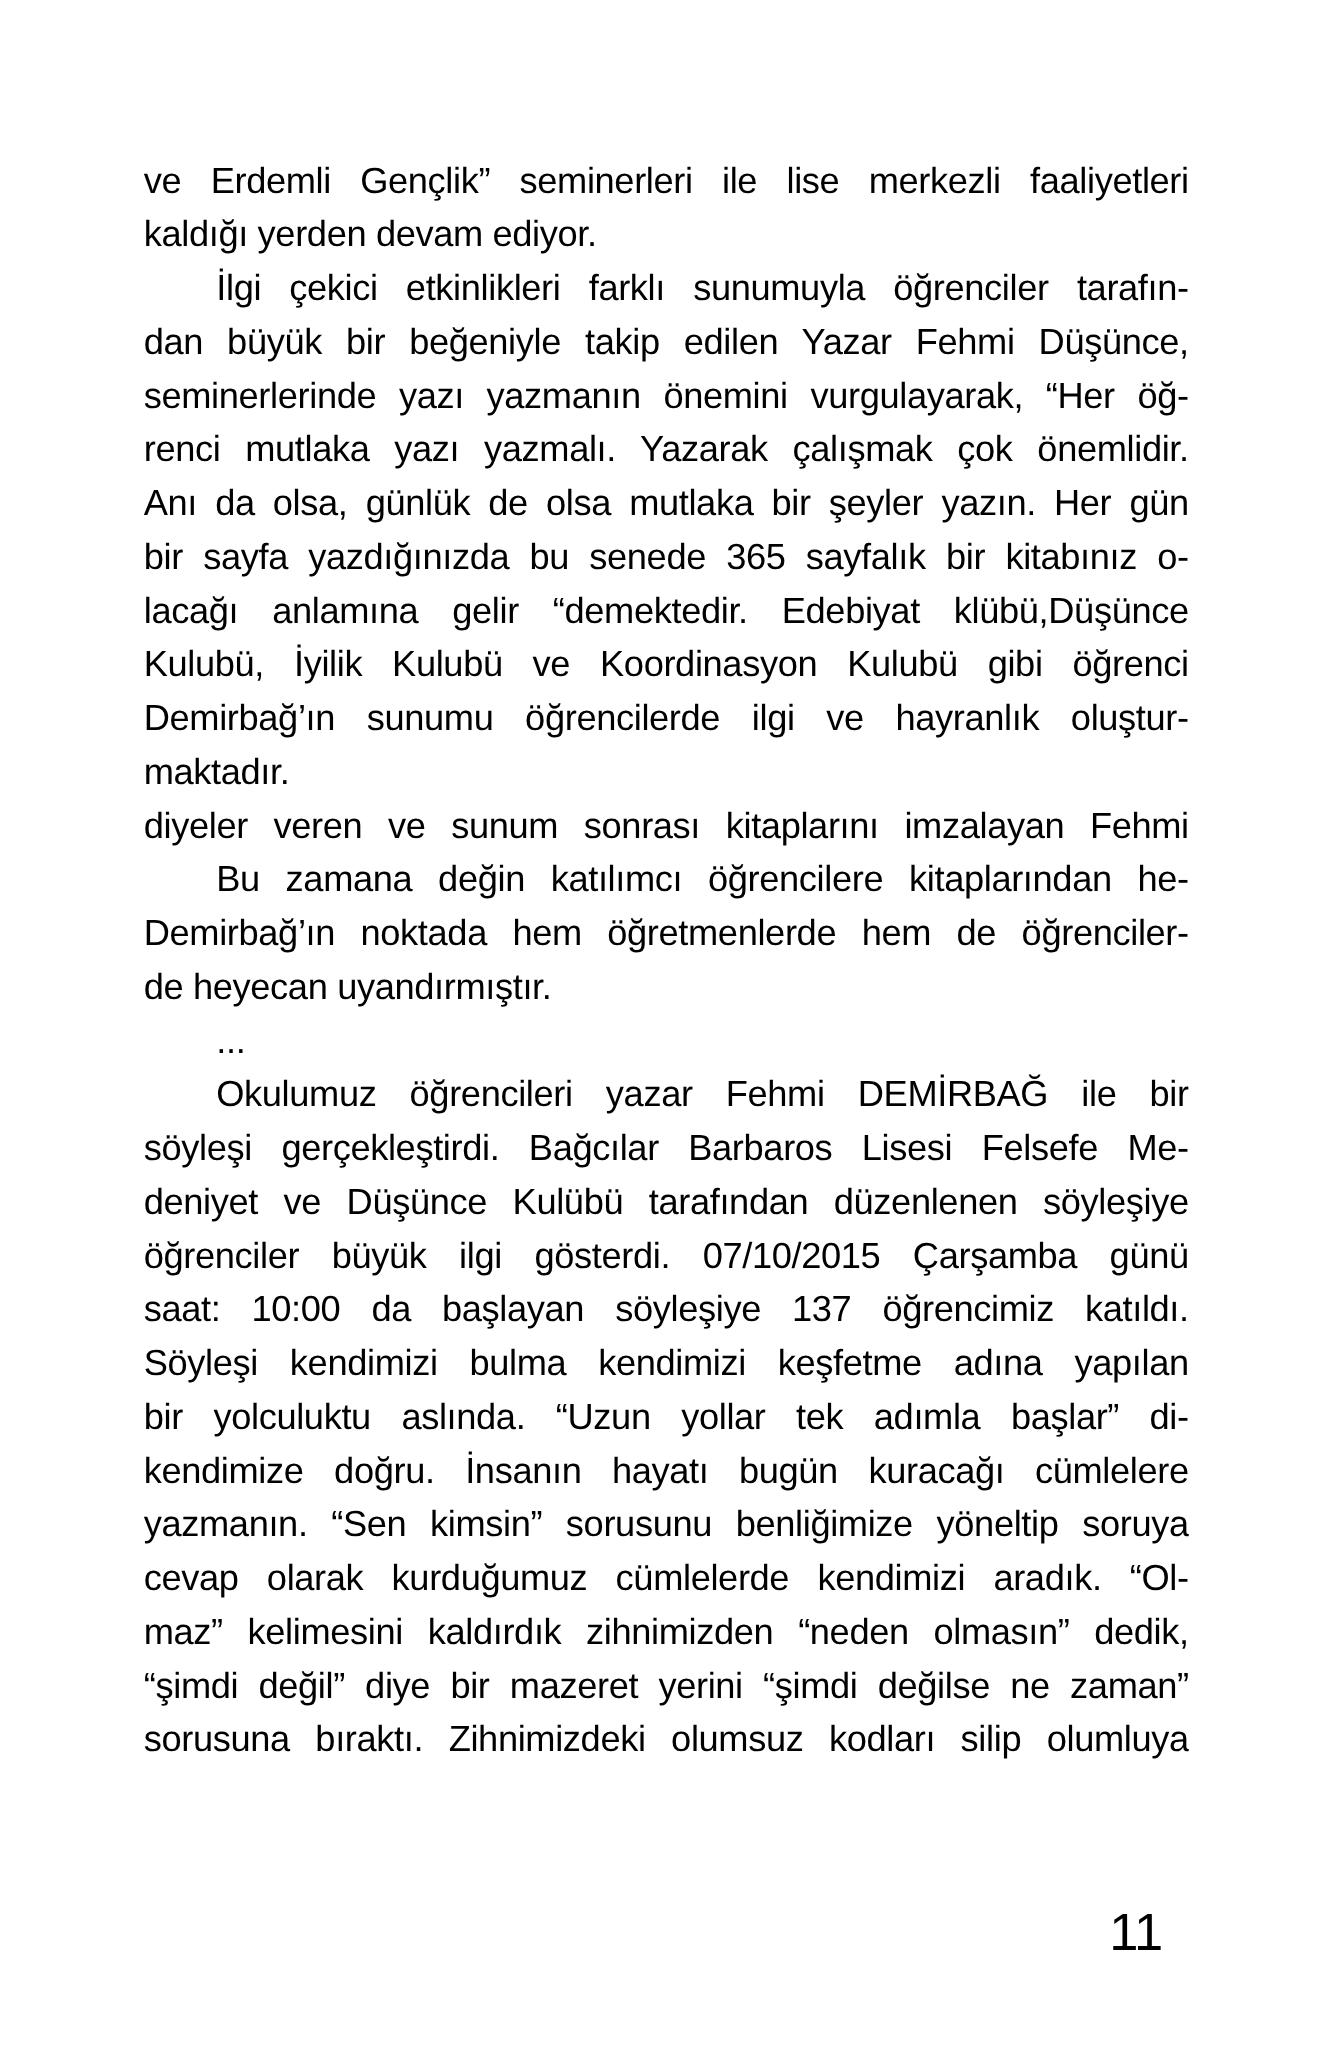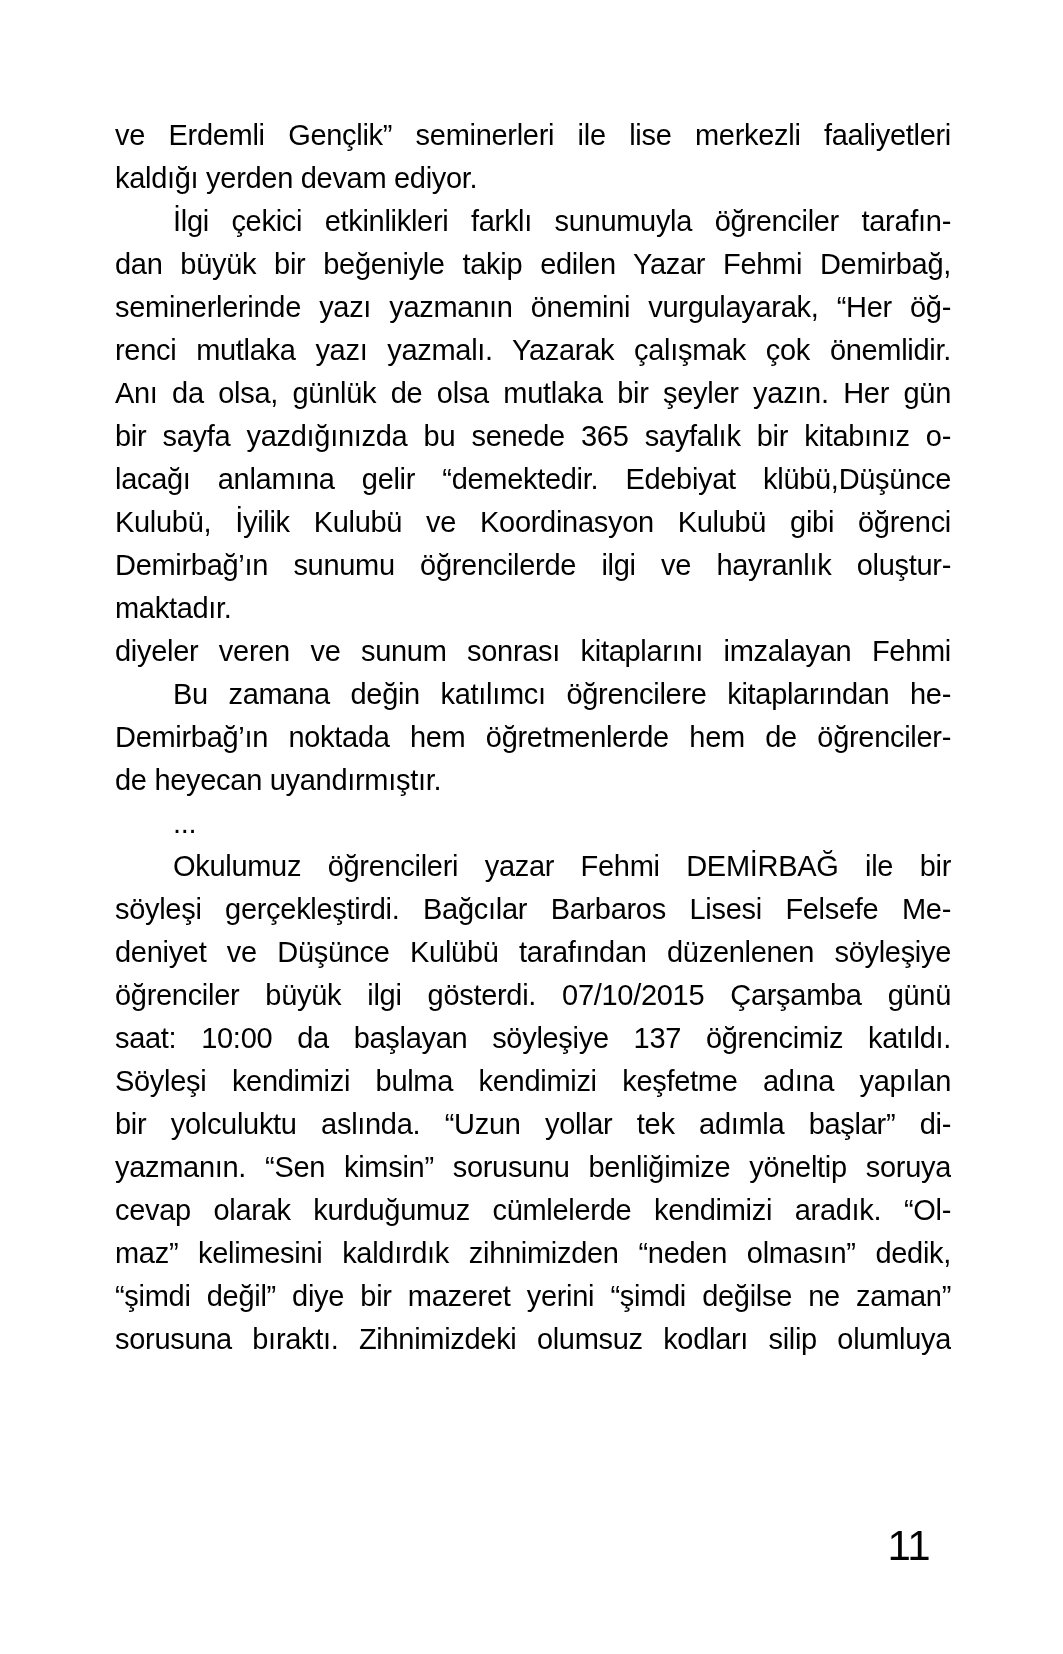--- a/index.html
+++ b/index.html
@@ -11,21 +11,21 @@
     width: 1063px;
     height: 1654px;
     position: relative;
     font-family: "Liberation Sans", sans-serif;
     color: #000000;
     overflow: hidden;
   }
   .page {
     position: absolute;
     left: 115px;
-    top: 114px;
+    top: 124px;
     width: 836px;
   }
   .line {
     font-size: 29px;
     line-height: 43px;
     letter-spacing: -0.3px;
     white-space: normal;
     text-align: justify;
     text-align-last: justify;
     overflow: hidden;
@@ -48,41 +48,42 @@
     text-align: left;
   }
 </style>
 </head>
 <body>
 
 <div class="page" id="text-block">
     <div class="line">ve Erdemli Gençlik” seminerleri ile lise merkezli faaliyetleri</div>
     <div class="line lastline">kaldığı yerden devam ediyor.</div>
     <div class="line indent">İlgi çekici etkinlikleri farklı sunumuyla öğrenciler tarafın-</div>
-    <div class="line">dan büyük bir beğeniyle takip edilen Yazar Fehmi Demirbağ,</div>
+    <div class="line">dan büyük bir beğeniyle takip edilen Yazar Fehmi Düşünce,</div>
     <div class="line">seminerlerinde yazı yazmanın önemini vurgulayarak, “Her öğ-</div>
     <div class="line">renci mutlaka yazı yazmalı. Yazarak çalışmak çok önemlidir.</div>
     <div class="line">Anı da olsa, günlük de olsa mutlaka bir şeyler yazın. Her gün</div>
     <div class="line">bir sayfa yazdığınızda bu senede 365 sayfalık bir kitabınız o-</div>
     <div class="line">lacağı anlamına gelir “demektedir. Edebiyat klübü,Düşünce</div>
     <div class="line">Kulubü, İyilik Kulubü ve Koordinasyon Kulubü gibi öğrenci</div>
     <div class="line">Demirbağ’ın sunumu öğrencilerde ilgi ve hayranlık oluştur-</div>
     <div class="line lastline">maktadır.</div>
     <div class="line">diyeler veren ve sunum sonrası kitaplarını imzalayan Fehmi</div>
     <div class="line indent">Bu zamana değin katılımcı öğrencilere kitaplarından he-</div>
     <div class="line">Demirbağ’ın noktada hem öğretmenlerde hem de öğrenciler-</div>
     <div class="line lastline">de heyecan uyandırmıştır.</div>
     <div class="line indent lastline">...</div>
     <div class="line indent">Okulumuz öğrencileri yazar Fehmi DEMİRBAĞ ile bir</div>
     <div class="line">söyleşi gerçekleştirdi. Bağcılar Barbaros Lisesi Felsefe Me-</div>
     <div class="line">deniyet ve Düşünce Kulübü tarafından düzenlenen söyleşiye</div>
     <div class="line">öğrenciler büyük ilgi gösterdi. 07/10/2015 Çarşamba günü</div>
     <div class="line">saat: 10:00 da başlayan söyleşiye 137 öğrencimiz katıldı.</div>
     <div class="line">Söyleşi kendimizi bulma kendimizi keşfetme adına yapılan</div>
     <div class="line">bir yolculuktu aslında. “Uzun yollar tek adımla başlar” di-</div>
+    <div class="line">kendimize doğru. İnsanın hayatı bugün kuracağı cümlelere</div>
     <div class="line">yazmanın. “Sen kimsin” sorusunu benliğimize yöneltip soruya</div>
     <div class="line">cevap olarak kurduğumuz cümlelerde kendimizi aradık. “Ol-</div>
     <div class="line">maz” kelimesini kaldırdık zihnimizden “neden olmasın” dedik,</div>
     <div class="line">“şimdi değil” diye bir mazeret yerini “şimdi değilse ne zaman”</div>
     <div class="line">sorusuna bıraktı. Zihnimizdeki olumsuz kodları silip olumluya</div>
   </div>
 
 <div class="page-number">11</div>
 
 </body></html>

